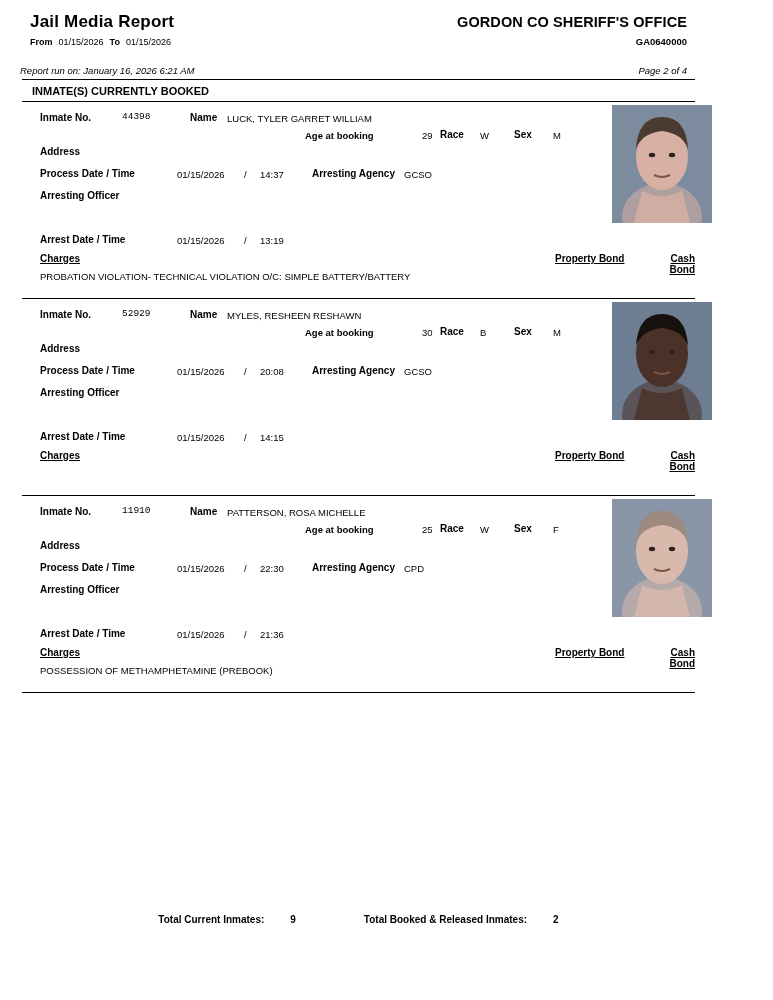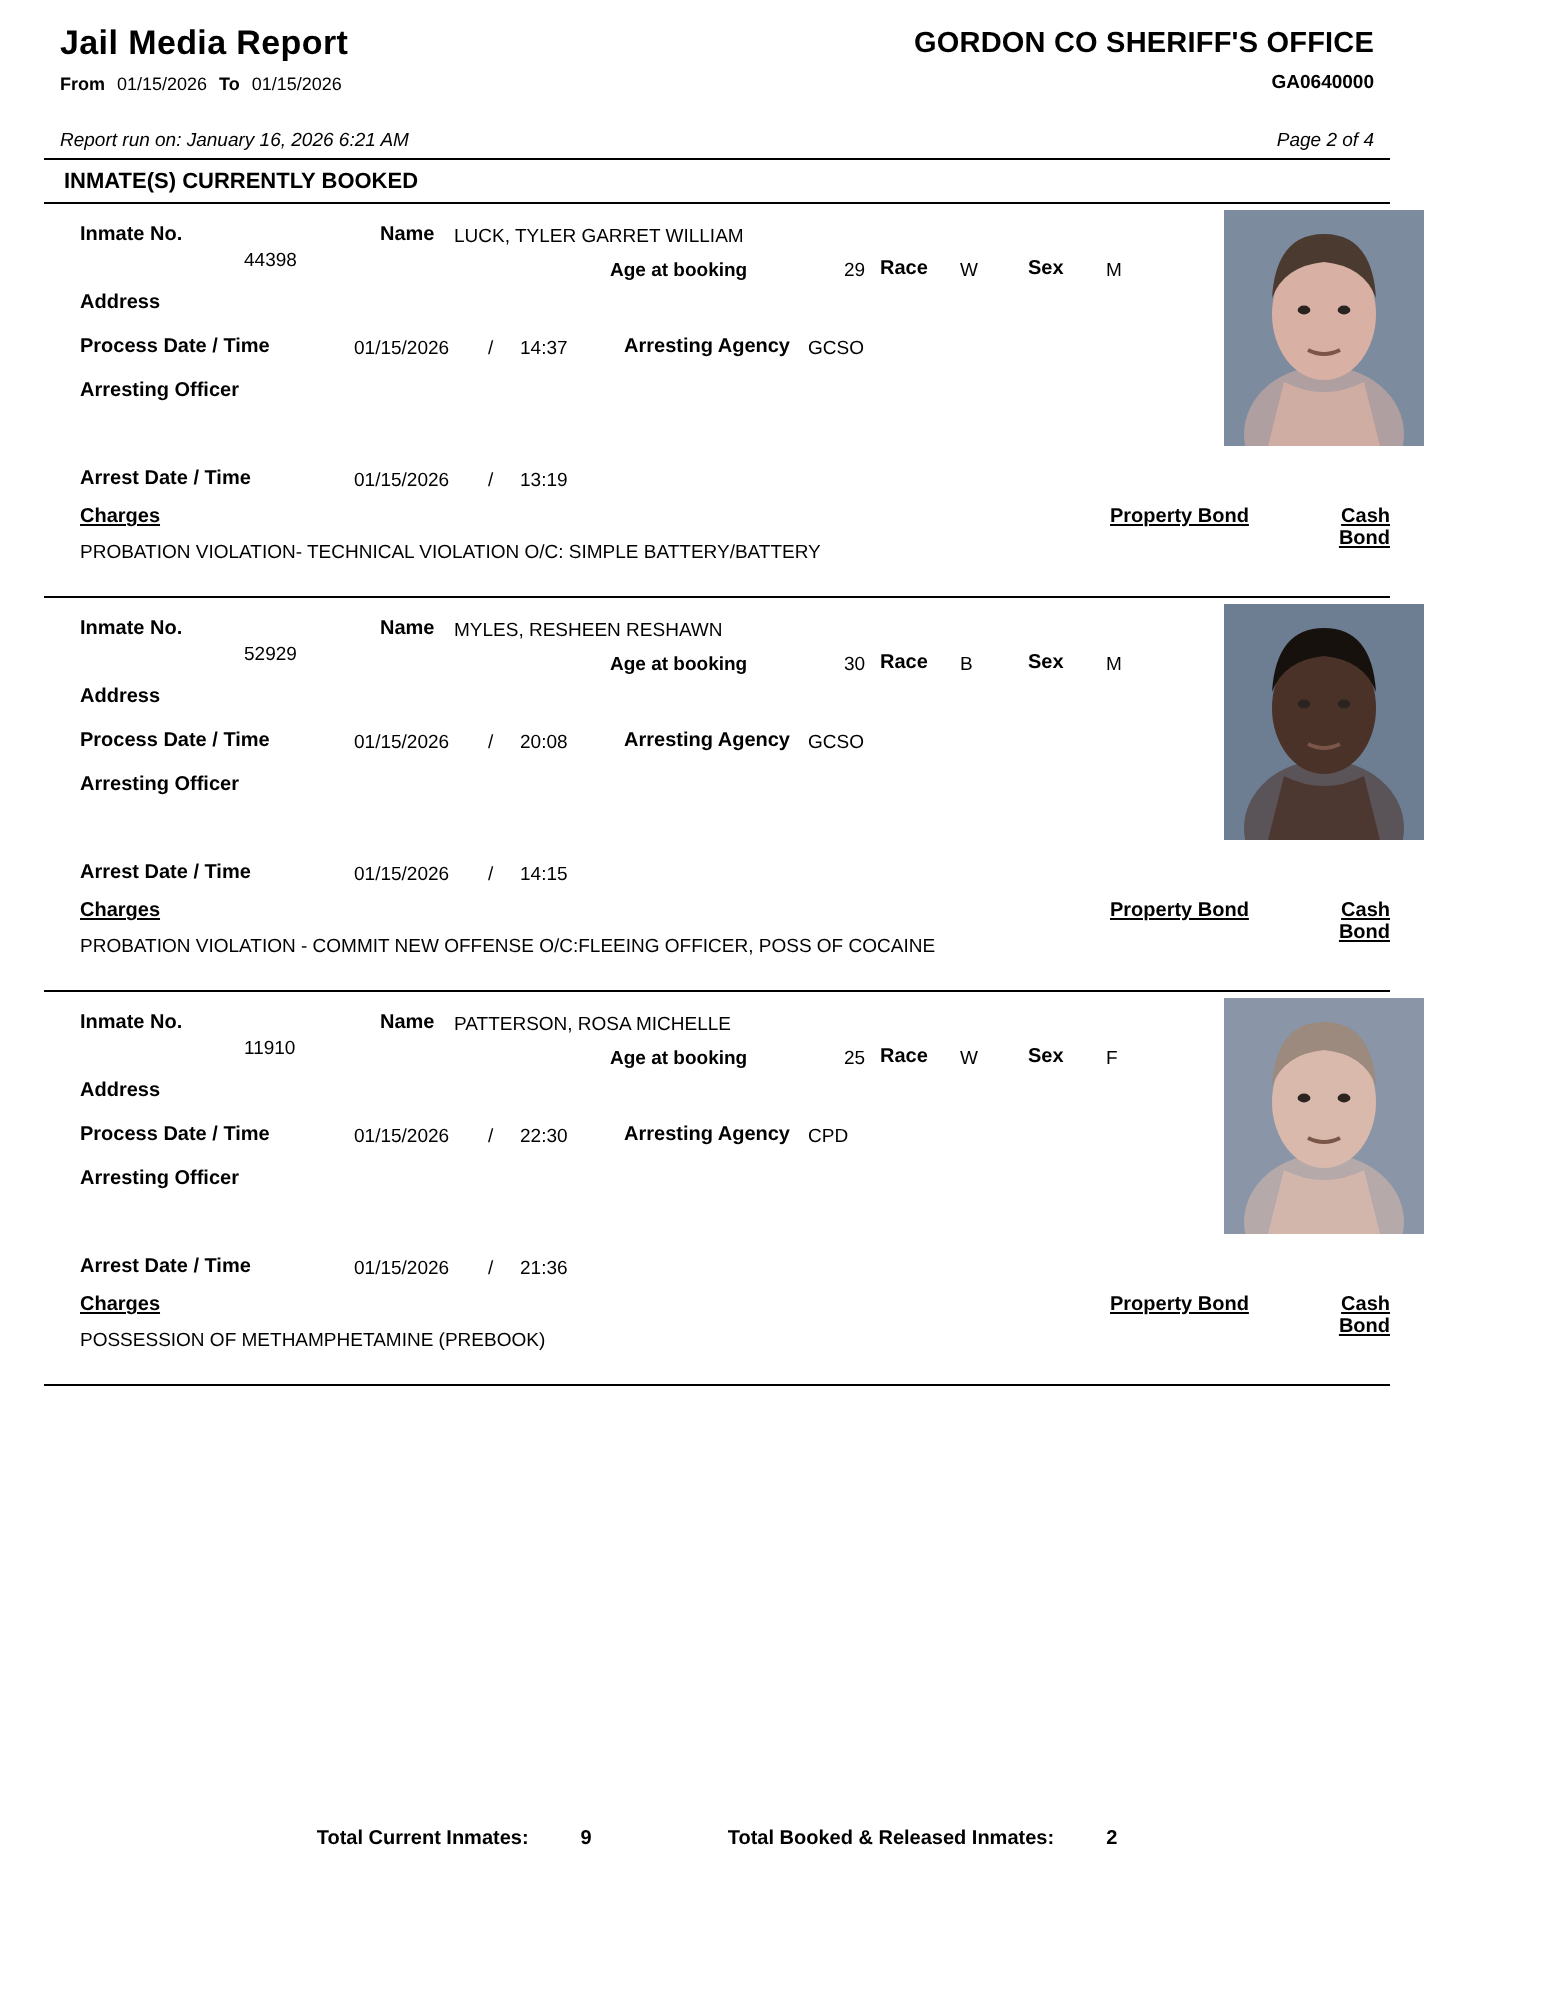--- a/index.html
+++ b/index.html
@@ -64,21 +64,21 @@
   .office-code {
     font-size: 9.5px;
     font-weight: bold;
   }
 
   
   .runline {
     display: flex;
     justify-content: space-between;
     align-items: baseline;
-    padding: 18px 30px 3px 30px;
+    padding: 18px 30px 3px 20px;
     font-size: 9.5px;
     font-style: italic;
     box-sizing: border-box;
   }
   .runline .page-num { font-style: italic; }
 
   .rule-full {
     border-top: 1px solid #000;
     margin: 0 22px;
   }
@@ -106,21 +106,21 @@
     font-weight: bold;
     font-size: 10px;
     text-align: right;
   }
   .fld-value {
     font-size: 9.5px;
   }
   .abs { position: absolute; }
 
   .r-inmateno-lbl { left: 18px;  top: 10px; }
-  .r-inmateno-val { left: 100px; top: 23px; }
+  .r-inmateno-val { left: 100px; top: 9px; font-family: Liberation Mono, monospace; }
   .r-name-lbl     { left: 168px; top: 10px; }
   .r-name-val     { left: 205px; top: 11px; }
 
   .r-age-lbl      { left: 283px; top: 28px; font-weight: bold; font-size: 9.5px;}
   .r-age-val      { left: 400px; top: 28px; }
   .r-race-lbl     { left: 418px; top: 27px; }
   .r-race-val     { left: 458px; top: 28px; }
   .r-sex-lbl      { left: 492px; top: 27px; }
   .r-sex-val      { left: 531px; top: 28px; }
 
@@ -273,21 +273,20 @@
           <span class="abs fld-value r-agency-val">GCSO</span>
           <span class="abs fld-label r-officer-lbl">Arresting Officer</span>
           <span class="abs fld-value" style="left:155px;top:85px;"></span>
           <span class="abs fld-label r-arrest-lbl">Arrest Date / Time</span>
           <span class="abs fld-value r-arrest-d">01/15/2026</span>
           <span class="abs fld-value r-arrest-slash">/</span>
           <span class="abs fld-value r-arrest-t">14:15</span>
           <span class="abs fld-label r-charges-lbl">Charges</span>
           <span class="abs fld-label r-propbond">Property Bond</span>
           <span class="abs fld-label r-cashbond">Cash Bond</span>
-          <div class="abs r-charges-txt">PROBATION VIOLATION - COMMIT NEW OFFENSE O/C:FLEEING OFFICER, POSS OF COCAINE</div>
           <div class="mugshot">
             <svg width="100" height="118" viewBox="0 0 100 118">
               <rect x="0" y="0" width="100" height="118" fill="#6d7d92"></rect>
               <ellipse cx="50" cy="112" rx="40" ry="34" fill="#4a3228" opacity="0.55"></ellipse>
               <ellipse cx="50" cy="52" rx="26" ry="33" fill="#4a3228"></ellipse>
               <path d="M24 44 Q26 12 50 12 Q74 12 76 44 Q70 28 50 26 Q30 28 24 44 Z" fill="#17110d"></path>
               <ellipse cx="40" cy="50" rx="3.2" ry="2.2" fill="#2b2320"></ellipse>
               <ellipse cx="60" cy="50" rx="3.2" ry="2.2" fill="#2b2320"></ellipse>
               <path d="M42 70 Q50 74 58 70" stroke="#7a5548" stroke-width="2" fill="none"></path>
               <path d="M30 86 Q50 96 70 86 L78 118 L22 118 Z" fill="#4a3228" opacity="0.8"></path>

